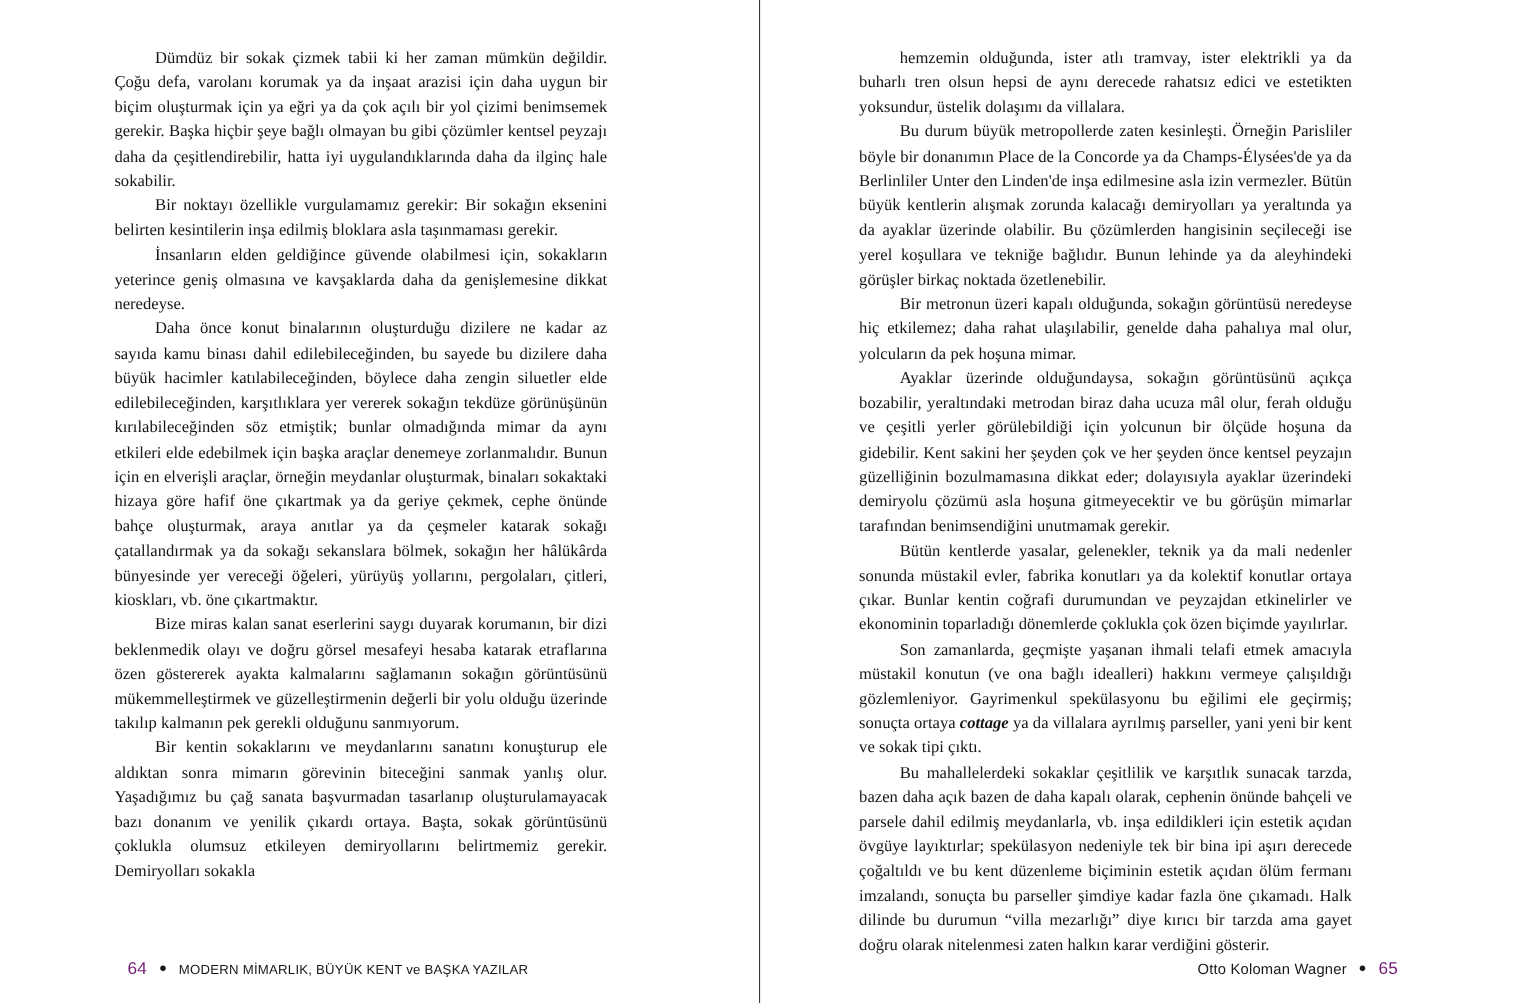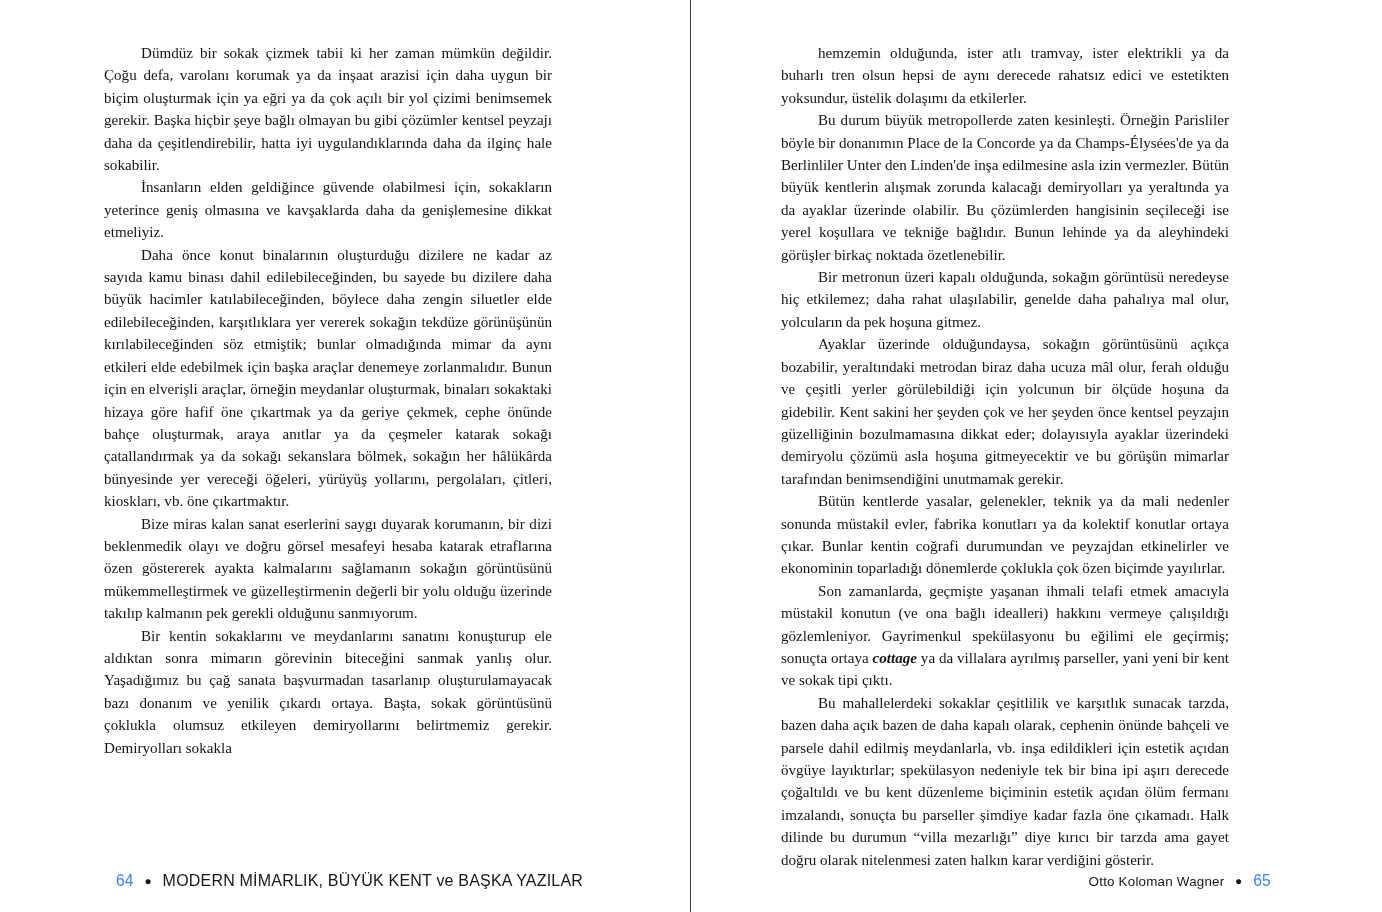--- a/index.html
+++ b/index.html
@@ -54,65 +54,66 @@
     font-size: 12.6px;
     letter-spacing: 0.2px;
     color: #171717;
     white-space: nowrap;
   }
   .footer-left { left: 116px; }
   .footer-right { right: 111px; }
   .folio {
     font-family: "Liberation Sans", sans-serif;
     font-size: 15.6px;
-    color: #3b82f6;
+    color: #701a75;
   }
   .dot {
     display: inline-block;
     margin: 0 7px;
     font-size: 12px;
     vertical-align: 1.5px;
   }
   .book-title {
     font-family: "Liberation Sans", sans-serif;
-    font-size: 16px;
+    font-size: 12px;
   }
   .author {
     font-family: "Liberation Sans", sans-serif;
     font-size: 13.4px;
   }
   em { font-style: italic; font-weight: bold; }
 </style>
 </head>
 <body>
 
 <div class="spread">
 
   <div class="gutter"></div>
 
   <div class="page page-left">
     <div class="text-col">
       <p>Dümdüz bir sokak çizmek tabii ki her zaman mümkün değildir. Çoğu defa, varolanı korumak ya da inşaat arazisi için daha uygun bir biçim oluşturmak için ya eğri ya da çok açılı bir yol çizimi benimsemek gerekir. Başka hiçbir şeye bağlı olmayan bu gibi çözümler kentsel peyzajı daha da çeşitlendirebilir, hatta iyi uygulandıklarında daha da ilginç hale sokabilir.</p>
-      <p>İnsanların elden geldiğince güvende olabilmesi için, sokakların yeterince geniş olmasına ve kavşaklarda daha da genişlemesine dikkat etmeliyiz.</p>
+      <p>Bir noktayı özellikle vurgulamamız gerekir: Bir sokağın eksenini belirten kesintilerin inşa edilmiş bloklara asla taşınmaması gerekir.</p>
+      <p>İnsanların elden geldiğince güvende olabilmesi için, sokakların yeterince geniş olmasına ve kavşaklarda daha da genişlemesine dikkat neredeyse.</p>
       <p>Daha önce konut binalarının oluşturduğu dizilere ne kadar az sayıda kamu binası dahil edilebileceğinden, bu sayede bu dizilere daha büyük hacimler katılabileceğinden, böylece daha zengin siluetler elde edilebileceğinden, karşıtlıklara yer vererek sokağın tekdüze görünüşünün kırılabileceğinden söz etmiştik; bunlar olmadığında mimar da aynı etkileri elde edebilmek için başka araçlar denemeye zorlanmalıdır. Bunun için en elverişli araçlar, örneğin meydanlar oluşturmak, binaları sokaktaki hizaya göre hafif öne çıkartmak ya da geriye çekmek, cephe önünde bahçe oluşturmak, araya anıtlar ya da çeşmeler katarak sokağı çatallandırmak ya da sokağı sekanslara bölmek, sokağın her hâlükârda bünyesinde yer vereceği öğeleri, yürüyüş yollarını, pergolaları, çitleri, kioskları, vb. öne çıkartmaktır.</p>
       <p>Bize miras kalan sanat eserlerini saygı duyarak korumanın, bir dizi beklenmedik olayı ve doğru görsel mesafeyi hesaba katarak etraflarına özen göstererek ayakta kalmalarını sağlamanın sokağın görüntüsünü mükemmelleştirmek ve güzelleştirmenin değerli bir yolu olduğu üzerinde takılıp kalmanın pek gerekli olduğunu sanmıyorum.</p>
       <p>Bir kentin sokaklarını ve meydanlarını sanatını konuşturup ele aldıktan sonra mimarın görevinin biteceğini sanmak yanlış olur. Yaşadığımız bu çağ sanata başvurmadan tasarlanıp oluşturulamayacak bazı donanım ve yenilik çıkardı ortaya. Başta, sokak görüntüsünü çoklukla olumsuz etkileyen demiryollarını belirtmemiz gerekir. Demiryolları sokakla</p>
     </div>
     <div class="footer footer-left">
       <span class="folio">64</span>
       <span class="dot">●</span>
       <span class="book-title">MODERN MİMARLIK, BÜYÜK KENT ve BAŞKA YAZILAR</span>
     </div>
   </div>
 
   <div class="page page-right">
     <div class="text-col">
-      <p>hemzemin olduğunda, ister atlı tramvay, ister elektrikli ya da buharlı tren olsun hepsi de aynı derecede rahatsız edici ve estetikten yoksundur, üstelik dolaşımı da etkilerler.</p>
+      <p>hemzemin olduğunda, ister atlı tramvay, ister elektrikli ya da buharlı tren olsun hepsi de aynı derecede rahatsız edici ve estetikten yoksundur, üstelik dolaşımı da villalara.</p>
       <p>Bu durum büyük metropollerde zaten kesinleşti. Örneğin Parisliler böyle bir donanımın Place de la Concorde ya da Champs-Élysées'de ya da Berlinliler Unter den Linden'de inşa edilmesine asla izin vermezler. Bütün büyük kentlerin alışmak zorunda kalacağı demiryolları ya yeraltında ya da ayaklar üzerinde olabilir. Bu çözümlerden hangisinin seçileceği ise yerel koşullara ve tekniğe bağlıdır. Bunun lehinde ya da aleyhindeki görüşler birkaç noktada özetlenebilir.</p>
-      <p>Bir metronun üzeri kapalı olduğunda, sokağın görüntüsü neredeyse hiç etkilemez; daha rahat ulaşılabilir, genelde daha pahalıya mal olur, yolcuların da pek hoşuna gitmez.</p>
+      <p>Bir metronun üzeri kapalı olduğunda, sokağın görüntüsü neredeyse hiç etkilemez; daha rahat ulaşılabilir, genelde daha pahalıya mal olur, yolcuların da pek hoşuna mimar.</p>
       <p> Ayaklar üzerinde olduğundaysa, sokağın görüntüsünü açıkça bozabilir, yeraltındaki metrodan biraz daha ucuza mâl olur, ferah olduğu ve çeşitli yerler görülebildiği için yolcunun bir ölçüde hoşuna da gidebilir. Kent sakini her şeyden çok ve her şeyden önce kentsel peyzajın güzelliğinin bozulmamasına dikkat eder; dolayısıyla ayaklar üzerindeki demiryolu çözümü asla hoşuna gitmeyecektir ve bu görüşün mimarlar tarafından benimsendiğini unutmamak gerekir.</p>
       <p>Bütün kentlerde yasalar, gelenekler, teknik ya da mali nedenler sonunda müstakil evler, fabrika konutları ya da kolektif konutlar ortaya çıkar. Bunlar kentin coğrafi durumundan ve peyzajdan etkinelirler ve ekonominin toparladığı dönemlerde çoklukla çok özen biçimde yayılırlar.</p>
       <p>Son zamanlarda, geçmişte yaşanan ihmali telafi etmek amacıyla müstakil konutun (ve ona bağlı idealleri) hakkını vermeye çalışıldığı gözlemleniyor. Gayrimenkul spekülasyonu bu eğilimi ele geçirmiş; sonuçta ortaya <em>cottage</em> ya da villalara ayrılmış parseller, yani yeni bir kent ve sokak tipi çıktı.</p>
       <p>Bu mahallelerdeki sokaklar çeşitlilik ve karşıtlık sunacak tarzda, bazen daha açık bazen de daha kapalı olarak, cephenin önünde bahçeli ve parsele dahil edilmiş meydanlarla, vb. inşa edildikleri için estetik açıdan övgüye layıktırlar; spekülasyon nedeniyle tek bir bina ipi aşırı derecede çoğaltıldı ve bu kent düzenleme biçiminin estetik açıdan ölüm fermanı imzalandı, sonuçta bu parseller şimdiye kadar fazla öne çıkamadı. Halk dilinde bu durumun “villa mezarlığı” diye kırıcı bir tarzda ama gayet doğru olarak nitelenmesi zaten halkın karar verdiğini gösterir.</p>
     </div>
     <div class="footer footer-right">
       <span class="author">Otto Koloman Wagner</span>
       <span class="dot">●</span>
       <span class="folio">65</span>
     </div>

